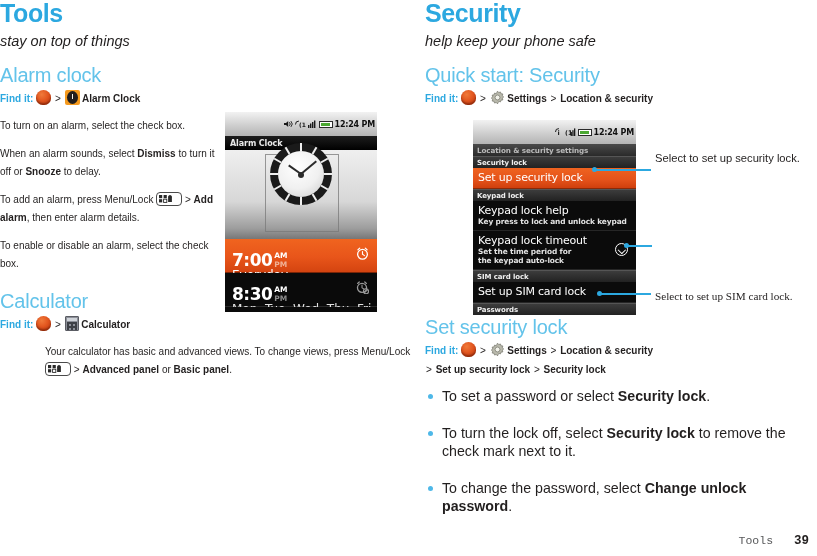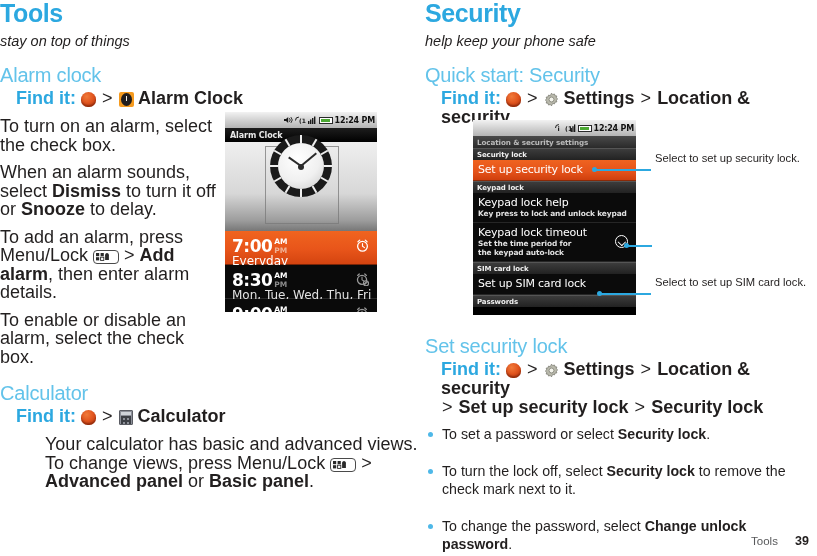--- a/index.html
+++ b/index.html
@@ -48,36 +48,36 @@
   }
   .section-title {
     font-size: 20px;
     color: #63c3ea;
     font-weight: normal;
     line-height: 23px;
     margin: 0;
     letter-spacing: -0.2px;
   }
   .findit {
-    font-size: 18px;
+    font-size: 10px;
     font-weight: bold;
     color: #221f1f;
     line-height: 19px;
-    margin: 2px 0 0 16px;
+    margin: 2px 0 0 0;
   }
   .findit .lbl {
     color: #2ca8e0;
     font-weight: bold;
   }
   .findit .gt {
     font-weight: normal;
     padding: 0 1px;
   }
   p.body {
-    font-size: 18px;
+    font-size: 10px;
     line-height: 18.5px;
     margin: 9px 0 0 0;
     color: #221f1f;
   }
   p.body b { font-weight: bold; }
 
   .bullets {
     margin: 8px 0 0 0;
     padding: 0;
     list-style: none;
@@ -173,21 +173,21 @@
   .ico-menukey svg { display: block; }
 
   
   .phone-shot {
     position: absolute;
     background: #000;
     overflow: hidden;
     font-family: "DejaVu Sans", sans-serif;
   }
   .statusbar {
-    height: 16px;
+    height: 24px;
     background: linear-gradient(to bottom, #f2f2f2 0%, #cfcfcf 55%, #b4b4b4 100%);
     display: flex;
     align-items: center;
     justify-content: flex-end;
     padding-right: 2px;
     gap: 2px;
   }
   .sb-time {
     font-size: 8px;
     font-weight: bold;
@@ -270,21 +270,21 @@
     left: 28px; top: 29px;
     width: 6px; height: 6px;
     border-radius: 50%;
     background: #2b2b2b;
     z-index: 4;
   }
 
   .alarm-row {
     position: relative;
     height: 34px;
-    padding: 6px 5px 0 7px;
+    padding: 12px 5px 0 7px;
     box-sizing: border-box;
     border-bottom: 1px solid #2a2a2a;
   }
   .alarm-row.active {
     background: linear-gradient(to bottom, #f0641f 0%, #e8551a 55%, #d44410 100%);
     border-bottom: 1px solid #7b2507;
   }
   .alarm-row.off { background: #0a0a0a; }
   .alarm-time {
     font-size: 17px;
@@ -404,20 +404,21 @@
 
   
   .footer {
     position: absolute;
     left: 0; right: 0;
     bottom: 8px;
     text-align: right;
     padding-right: 8px;
     font-size: 11.5px;
     color: #58595b;
+    font-family: Liberation Mono, monospace;
   }
   .footer .pg {
     font-weight: bold;
     font-size: 12.5px;
     color: #221f1f;
     margin-left: 14px;
   }
 </style>
 </head>
 <body>
@@ -672,20 +673,20 @@
 
   <div class="leader" style="left:596px; top:169px; width:55px;"></div>
   <div class="leader-dot" style="left:592px; top:167px;"></div>
   <div class="callout" style="left:655px; top:152px; width:160px;">Select to set up security lock.</div>
 
   <div class="leader" style="left:628px; top:245px; width:24px;"></div>
   <div class="leader-dot" style="left:624px; top:243px;"></div>
 
   <div class="leader" style="left:601px; top:293px; width:50px;"></div>
   <div class="leader-dot" style="left:597px; top:291px;"></div>
-  <div class="callout" style="left:655px; top:276px; width:160px;">Select to set up SIM card lock.</div>
+  <div class="callout" style="left:655px; top:290px; width:160px;font-family:Liberation Serif, serif;">Select to set up SIM card lock.</div>
 
   <div class="footer">
     <span>Tools</span>
     <span class="pg">39</span>
   </div>
 
 </div>
 
 </body></html>

